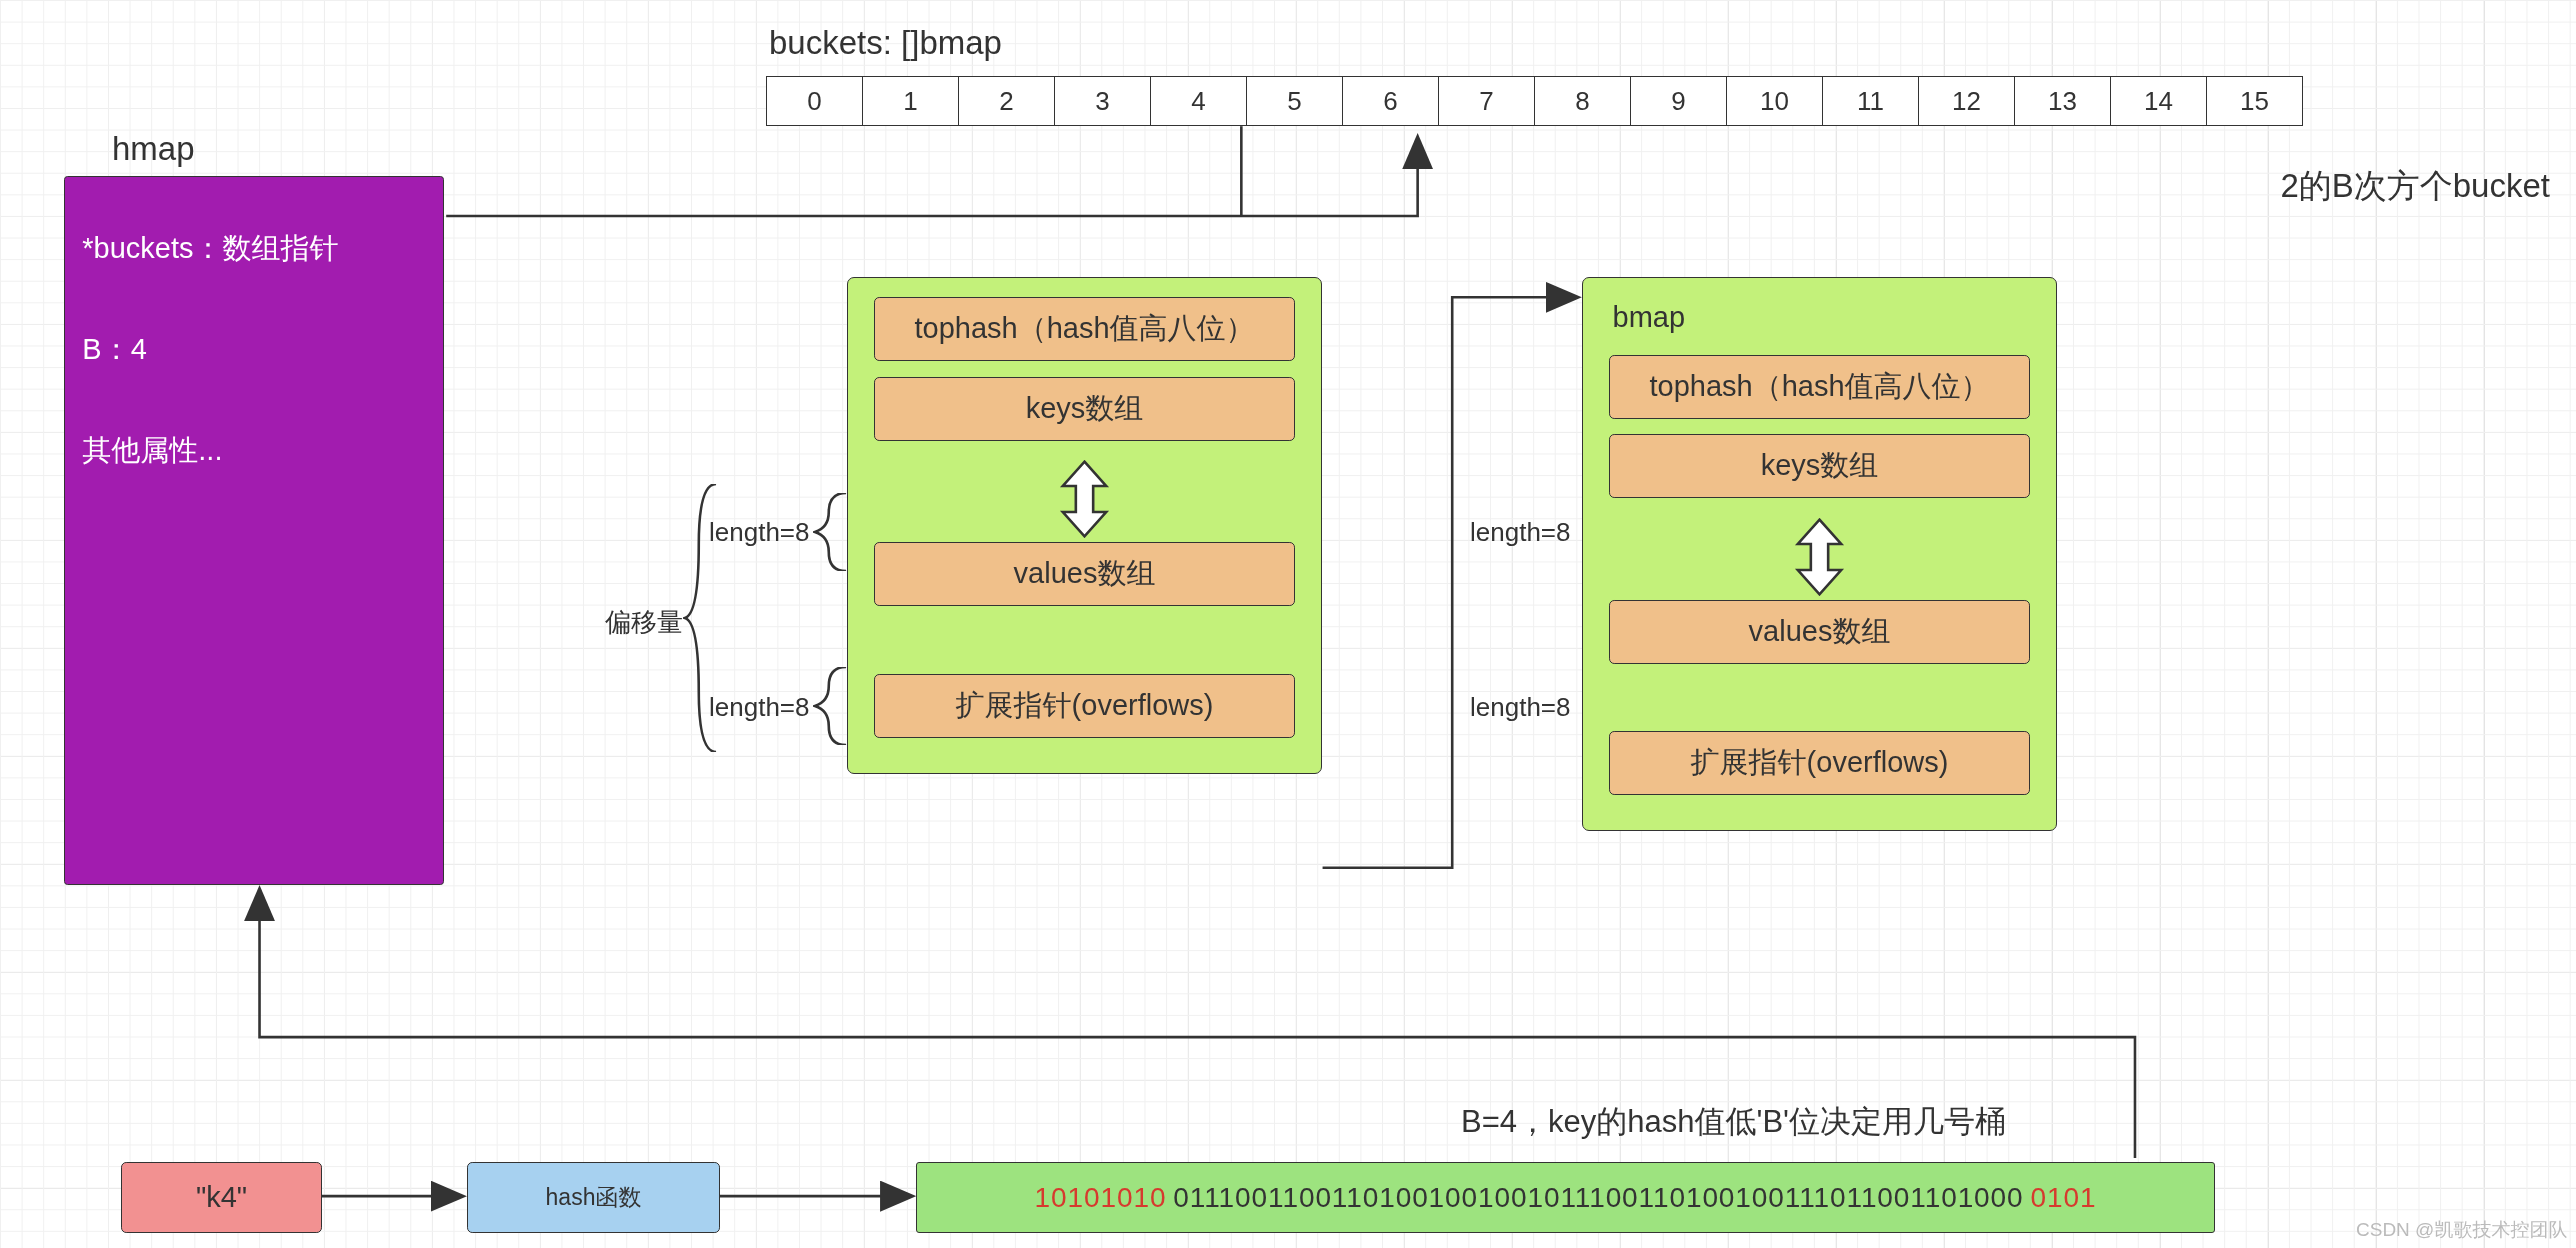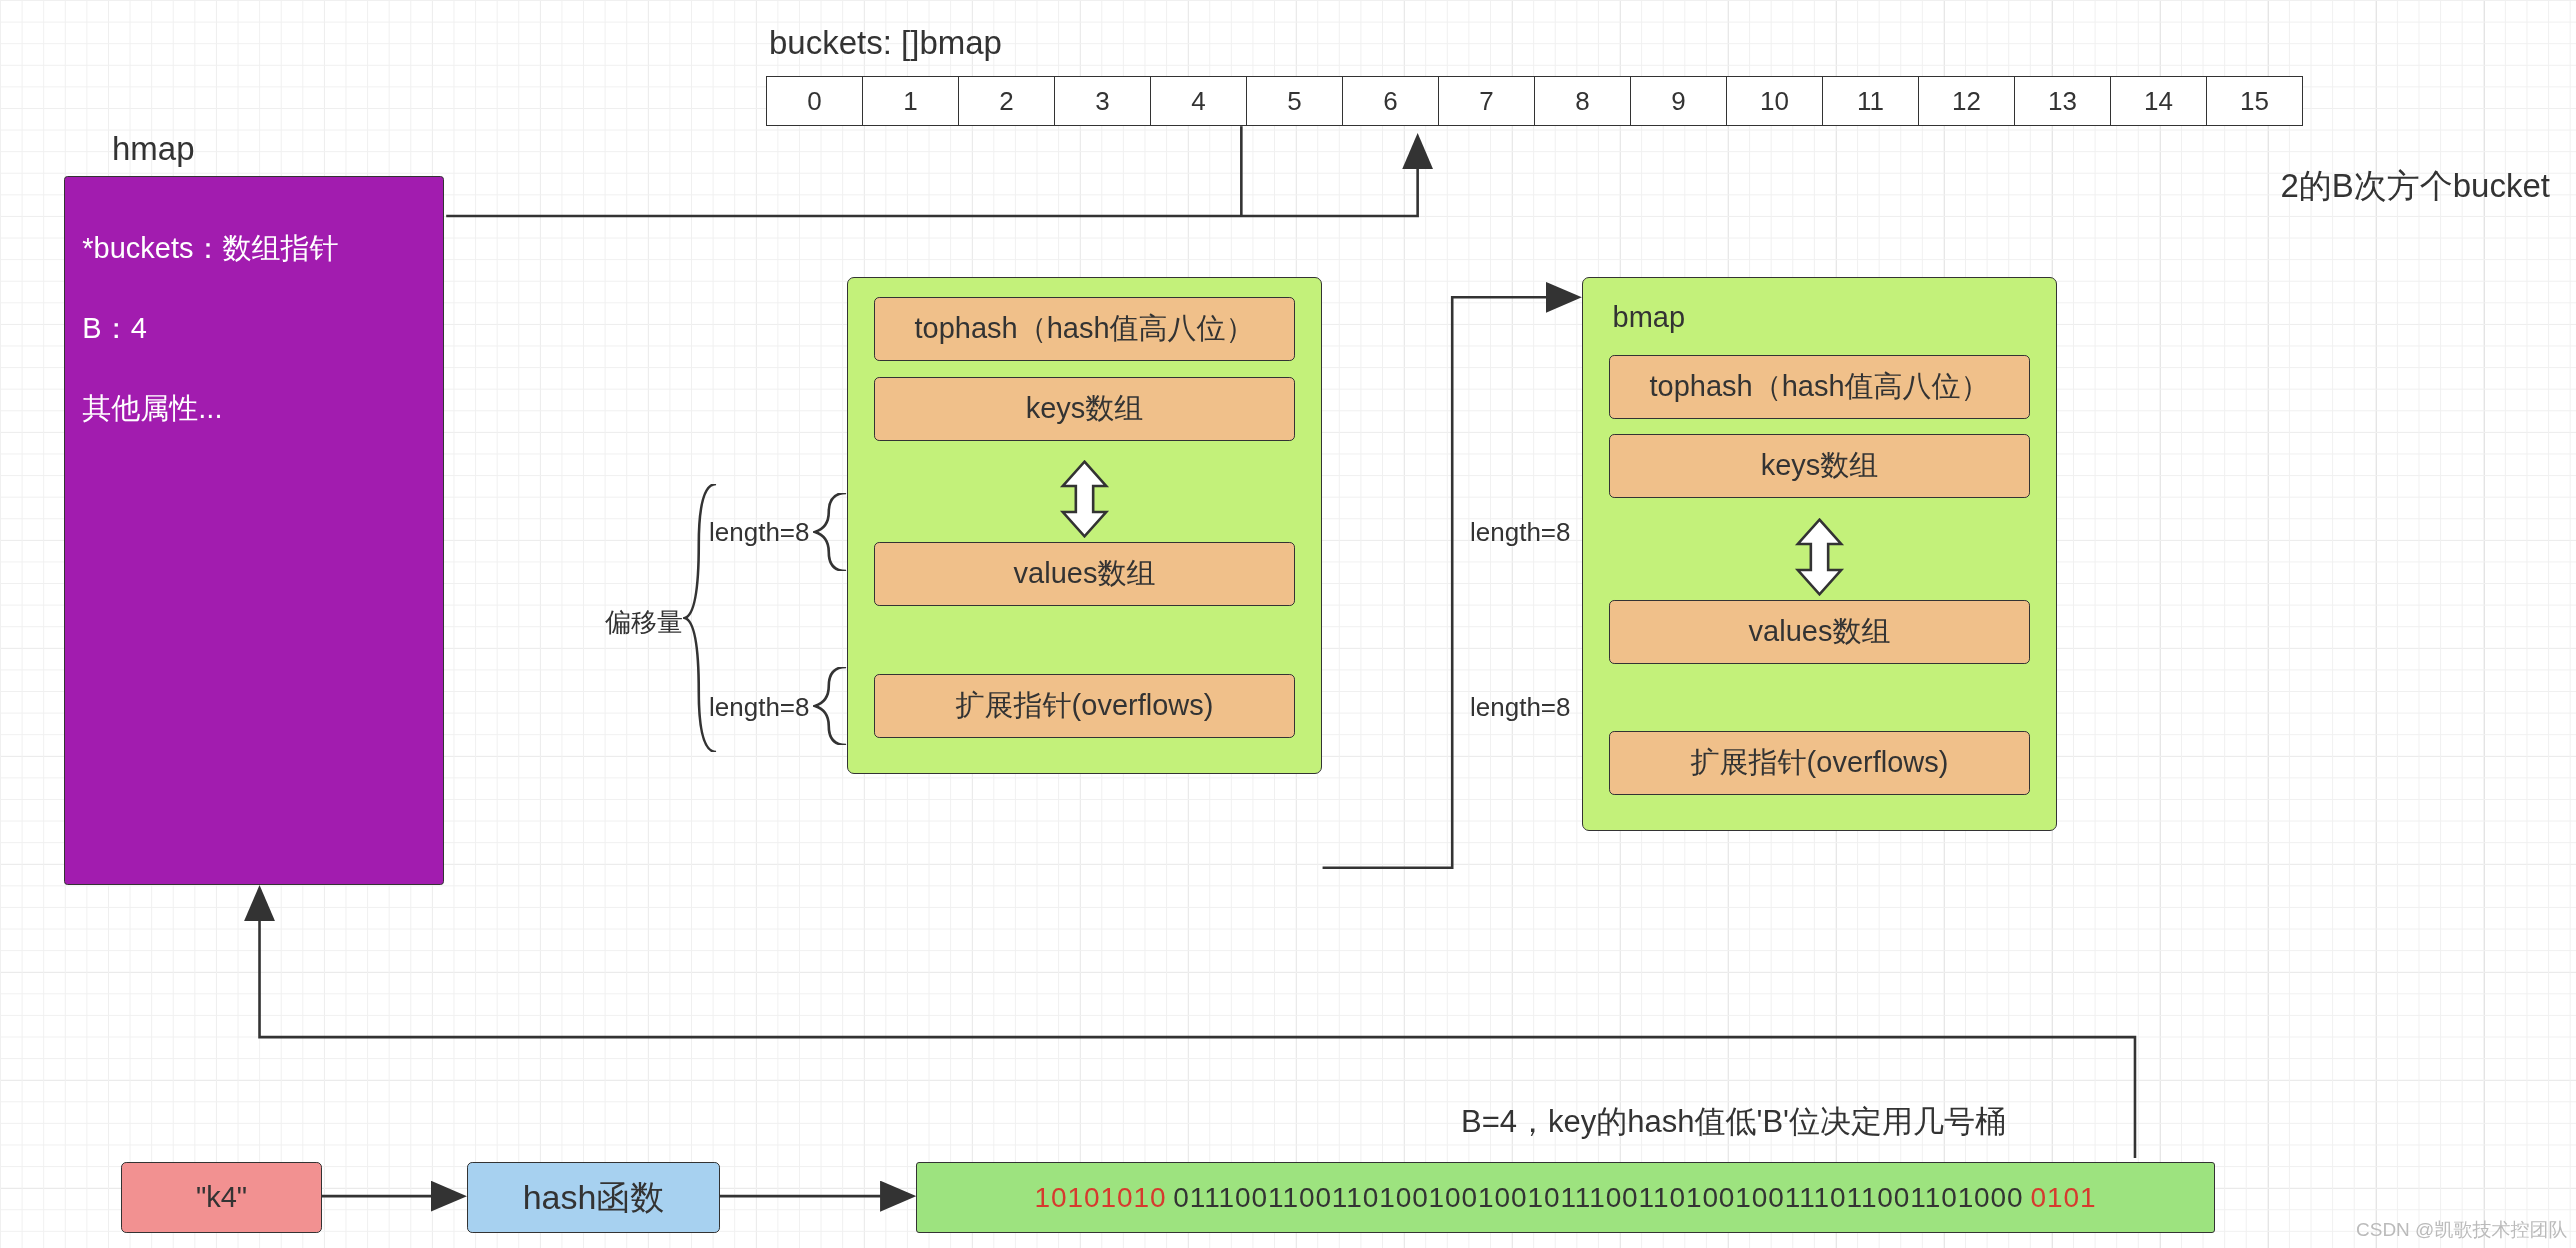--- a/index.html
+++ b/index.html
@@ -17,21 +17,21 @@
   }
   .abs{position:absolute;}
   .lbl{font-size:33px;}
 
   
   .hmap-box{
     left:64px;top:176px;width:380px;height:709px;
     background:#a21caf;border:1.7px solid #333;border-radius:3.5px;
     color:#fff;padding:26px 17.3px;box-sizing:border-box;
   }
-  .hmap-box div{font-size:29px;margin-top:40px;}
+  .hmap-box div{font-size:29px;margin-top:61px;}
   .hmap-box .first{margin-top:26px;}
 
   
   .buckets{left:766px;top:76px;display:flex;}
   .buckets .cell{
     width:95px;height:48px;border:1.7px solid #333;border-left:none;
     display:flex;align-items:center;justify-content:center;font-size:26px;
     background:#fff;
   }
   .buckets .cell:first-child{border-left:1.7px solid #333;}
@@ -47,21 +47,21 @@
     height:62px;display:flex;align-items:center;justify-content:center;
     font-size:29px;margin-bottom:15.6px;
   }
   .bmap .gap{height:86px;display:flex;align-items:center;justify-content:center;}
   .arrow-updown svg{display:block;}
 
   .side-label{font-size:26px;position:absolute;}
 
   
   .k4{left:121px;top:1162px;width:199px;height:69px;background:#f29191;border:1.7px solid #333;border-radius:5.2px;display:flex;align-items:center;justify-content:center;font-size:29px;}
-  .hashfn{left:467px;top:1162px;width:251px;height:69px;background:#a7d1f0;border:1.7px solid #333;border-radius:5.2px;display:flex;align-items:center;justify-content:center;font-size:34px;}
+  .hashfn{left:467px;top:1162px;width:251px;height:69px;background:#a7d1f0;border:1.7px solid #333;border-radius:5.2px;display:flex;align-items:center;justify-content:center;font-size:23px;}
   .hashbits{left:916px;top:1162px;width:1297px;height:69px;background:#9de37f;border:1.7px solid #333;border-radius:3px;display:flex;align-items:center;justify-content:center;font-size:28px;letter-spacing:0.9px;}
   .hashbits .hi{color:#d63a2e;}
   .hashbits .mid{color:#333;margin:0 7px;}
   .hashbits .lo{color:#d63a2e;}
 
   .watermark{position:absolute;right:8.6px;bottom:5.2px;font-size:19px;color:#bbb;font-family:Arial,sans-serif;}
 </style>
 </head>
 <body>
 

